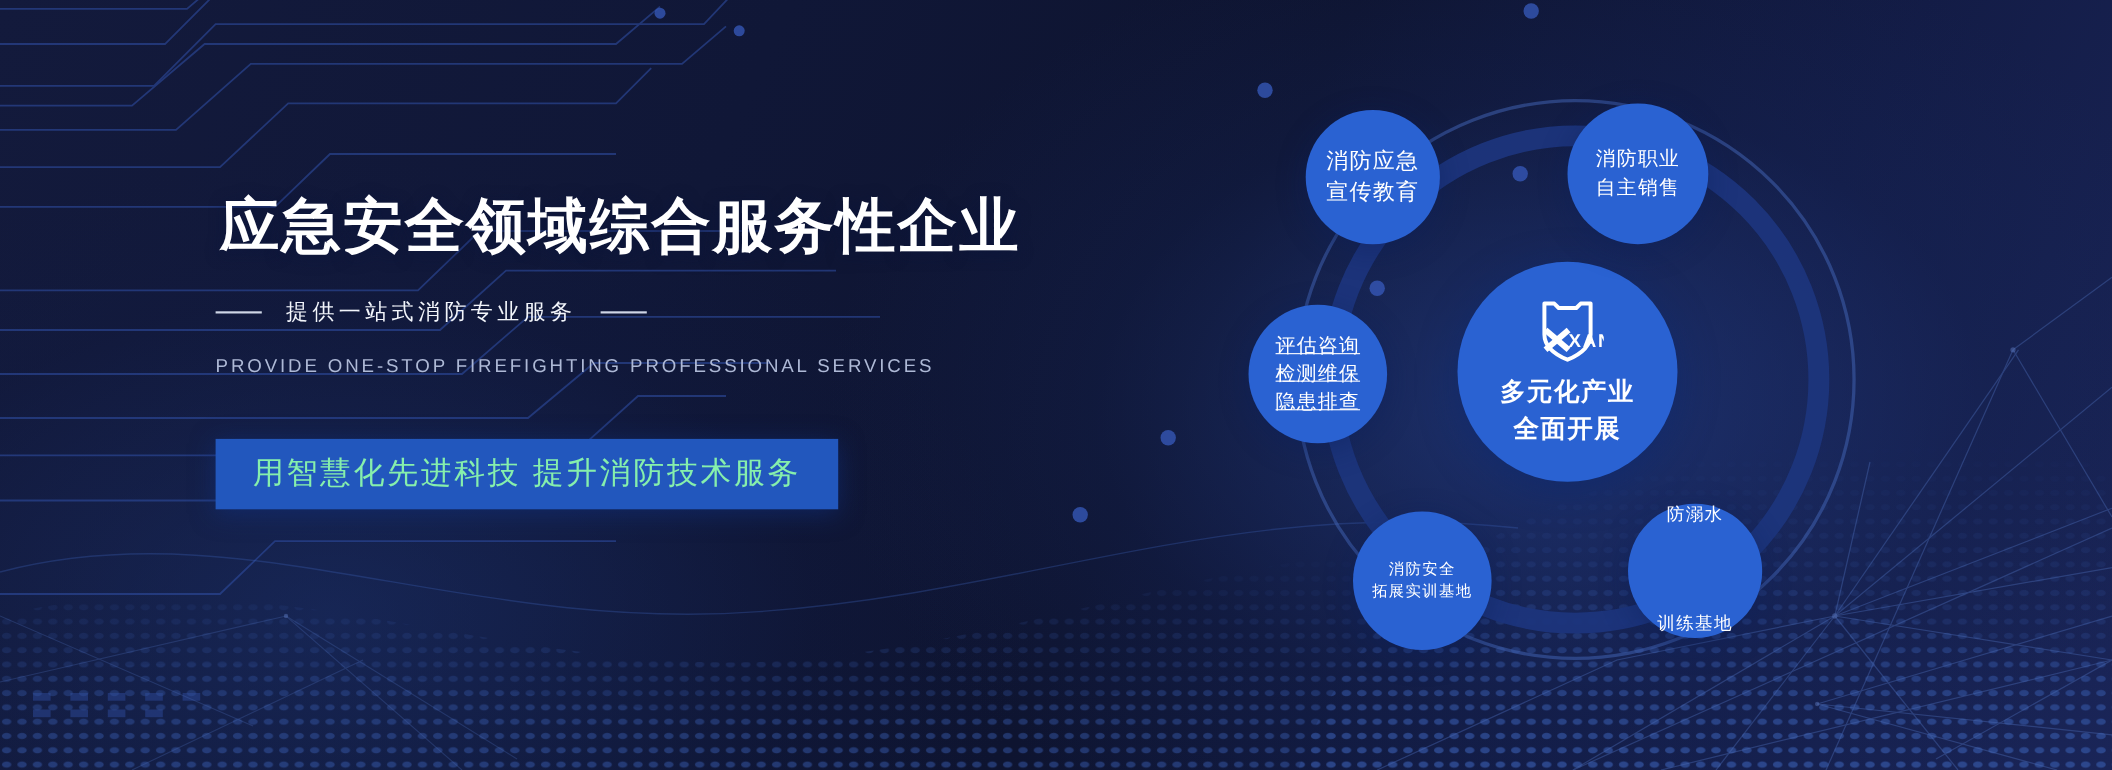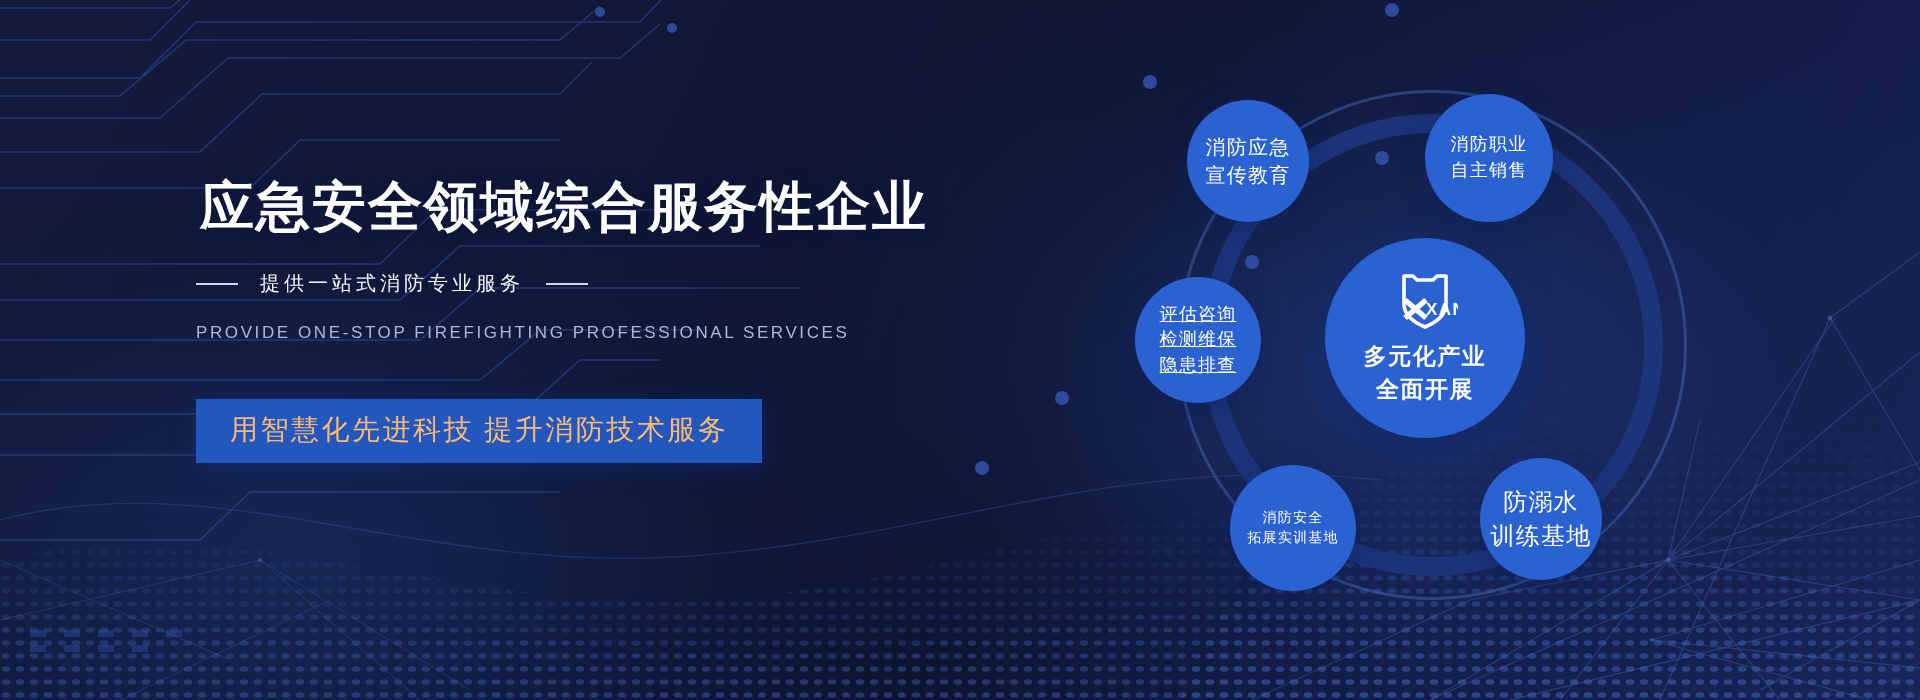--- a/index.html
+++ b/index.html
@@ -77,21 +77,21 @@
     color: #aeb9d6;
     font-weight: normal;
     white-space: nowrap;
   }
 
   .cta-button {
     display: inline-block;
     margin-top: 56px;
     padding: 14px 34px 16px 34px;
     background: #2257bd;
-    color: #fdba74;
+    color: #86efac;
     font-size: 28px;
     letter-spacing: 2.5px;
     border: none;
     cursor: pointer;
     font-family: inherit;
     line-height: 1.2;
     box-shadow: 0 4px 22px rgba(16,50,130,0.55);
     white-space: nowrap;
   }
 
@@ -149,21 +149,21 @@
   .logo-mark {
     width: 66px; height: 62px;
     margin-bottom: 8px;
   }
 
   .b-tl { left: 52px;  top: 40px;  width: 122px; height: 122px; font-size: 20px; text-align: right; }
   .b-tr { left: 290px; top: 34px;  width: 128px; height: 128px; font-size: 18px; }
   .b-l  { left: 0px;   top: 217px; width: 126px; height: 126px; font-size: 18px; text-decoration: underline; }
   .b-r  { left: 430px; top: 224px; width: 130px; height: 130px; font-size: 18px; }
   .b-bl { left: 95px;  top: 405px; width: 126px; height: 126px; font-size: 14px; }
-  .b-br { left: 345px; top: 398px; width: 122px; height: 122px; font-size: 24px; }
+  .b-br { left: 345px; top: 398px; width: 122px; height: 122px; font-size: 16px; justify-content: space-between; }
 </style>
 </head>
 <body>
 
 <div class="banner">
 
   <div class="bg-layer">
     <svg viewBox="0 0 1920 700" xmlns="http://www.w3.org/2000/svg">
       <g stroke="#2d4a9c" stroke-width="1.6" fill="none" opacity="0.62">
         <path d="M0 8 H170 L215 -30"></path>

